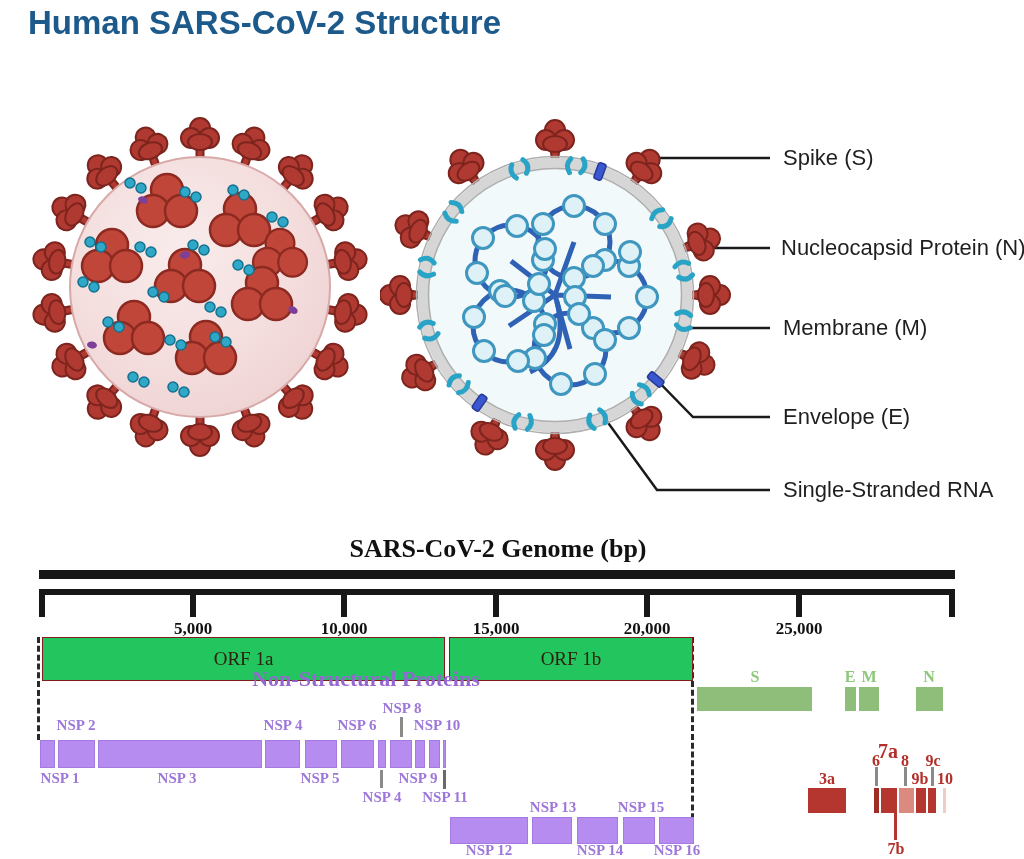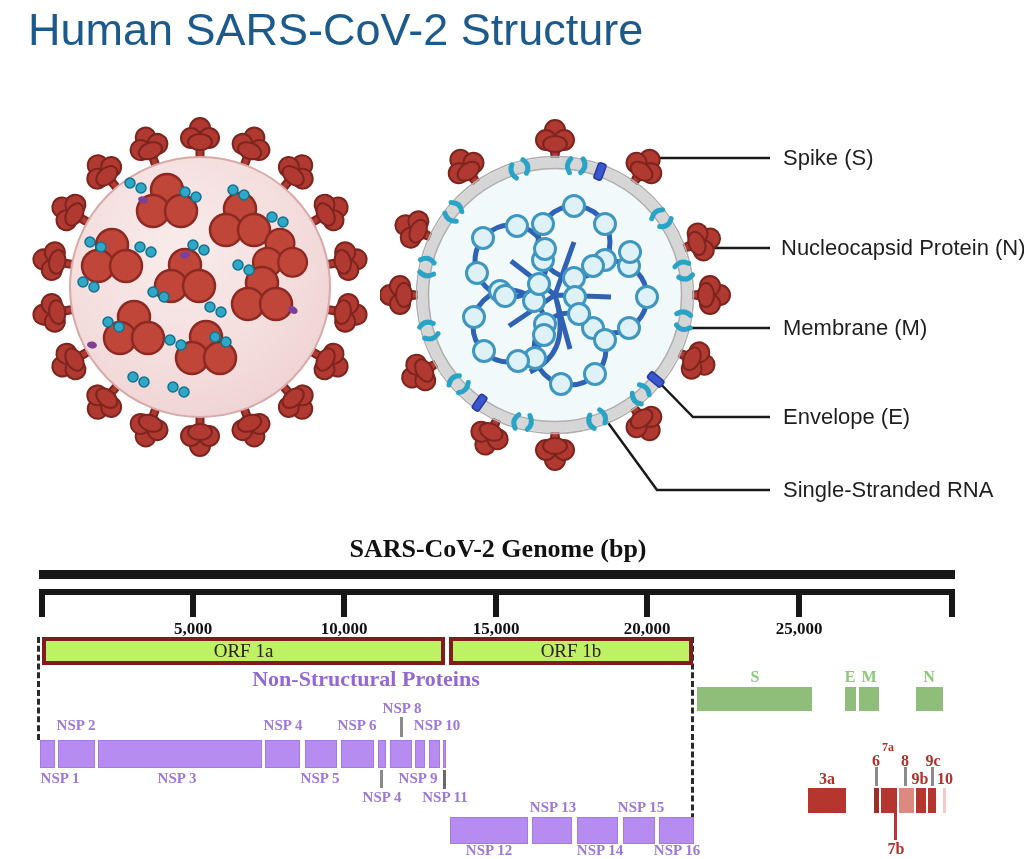--- a/index.html
+++ b/index.html
@@ -1,30 +1,30 @@
 <!DOCTYPE html>
 <html><head>
 <meta charset="utf-8">
 <style>
   html,body{margin:0;padding:0;background:#ffffff;}
   .page{position:relative;width:1024px;height:859px;background:#ffffff;overflow:hidden;
         font-family:"Liberation Sans",sans-serif;}
   .abs{position:absolute;}
-  .page-title{position:absolute;left:28px;top:4px;font-size:45px;font-weight:400;
+  .page-title{position:absolute;left:28px;top:4px;font-size:33px;font-weight:700;
               color:#1d5a8c;letter-spacing:0px;}
   .vlabel{position:absolute;font-size:22px;color:#1f1f1f;white-space:nowrap;height:28px;line-height:28px;}
   .lbl{position:absolute;transform:translateX(-50%);white-space:nowrap;
        font-family:"Liberation Serif",serif;font-weight:700;}
   .gtitle{font-size:26px;color:#111;}
   .ticklbl{font-size:17px;color:#111;}
   .gbar{position:absolute;left:39px;top:570px;width:916px;height:9px;background:#171717;}
   .rline{position:absolute;left:39px;top:589px;width:916px;height:6px;background:#171717;}
   .rtick{position:absolute;top:589px;width:6px;height:28px;background:#171717;}
   .dash{position:absolute;width:0;border-left:3px dashed #2a2a2a;}
-  .orf{position:absolute;top:637px;height:28px;background:#bef264;border:4px solid #7f1d1d;
+  .orf{position:absolute;top:637px;height:44px;background:#22c55e;border:1px solid #7f1d1d;
        box-sizing:border-box;display:flex;align-items:center;justify-content:center;
        font-family:"Liberation Serif",serif;font-size:19px;color:#30200f;}
   .heading-purple{font-size:22px;color:#9467d1;}
   .purple-lbl{font-size:15px;color:#9d77d9;}
   .nsp{position:absolute;background:#b78cf0;border:1px solid #a47ae0;box-sizing:border-box;}
   .row1{top:740px;height:28px;}
   .row2{top:817px;height:27px;}
   .ptick{position:absolute;width:3px;background:#8a8a8a;}
   .green-lbl{color:#8cc878;}
   .gbox{position:absolute;top:687px;height:24px;background:#8fbe7a;}
@@ -319,21 +319,21 @@
   <div class="lbl green-lbl" style="left:929px;top:668px;font-size:16px">N</div>
   <div class="gbox" style="left:697px;width:115px"></div>
   <div class="gbox" style="left:845px;width:11px"></div>
   <div class="gbox" style="left:859px;width:20px"></div>
   <div class="gbox" style="left:916px;width:27px"></div>
 
   <div class="lbl red-lbl" style="left:876px;top:752px;font-size:16px">6</div>
   <div class="lbl red-lbl" style="left:905px;top:752px;font-size:16px">8</div>
   <div class="lbl red-lbl" style="left:933px;top:752px;font-size:16px">9c</div>
   <div class="lbl red-lbl" style="left:827px;top:770px;font-size:16px">3a</div>
-  <div class="lbl red-lbl" style="left:888px;top:740px;font-size:12px">7a</div>
+  <div class="lbl red-lbl" style="left:888px;top:740px;font-size:20px">7a</div>
   <div class="lbl red-lbl" style="left:920px;top:770px;font-size:16px">9b</div>
   <div class="lbl red-lbl" style="left:945px;top:770px;font-size:16px">10</div>
   <div class="ptick" style="left:875px;top:767px;height:19px"></div>
   <div class="ptick" style="left:904px;top:767px;height:19px"></div>
   <div class="ptick" style="left:931px;top:767px;height:19px"></div>
   <div class="rbox" style="left:808px;width:38px"></div>
   <div class="rbox" style="left:874px;width:5px;background:#a02c26"></div>
   <div class="rbox" style="left:881px;width:16px"></div>
   <div class="rbox" style="left:899px;width:15px;background:#db8a80"></div>
   <div class="rbox" style="left:916px;width:10px"></div>

